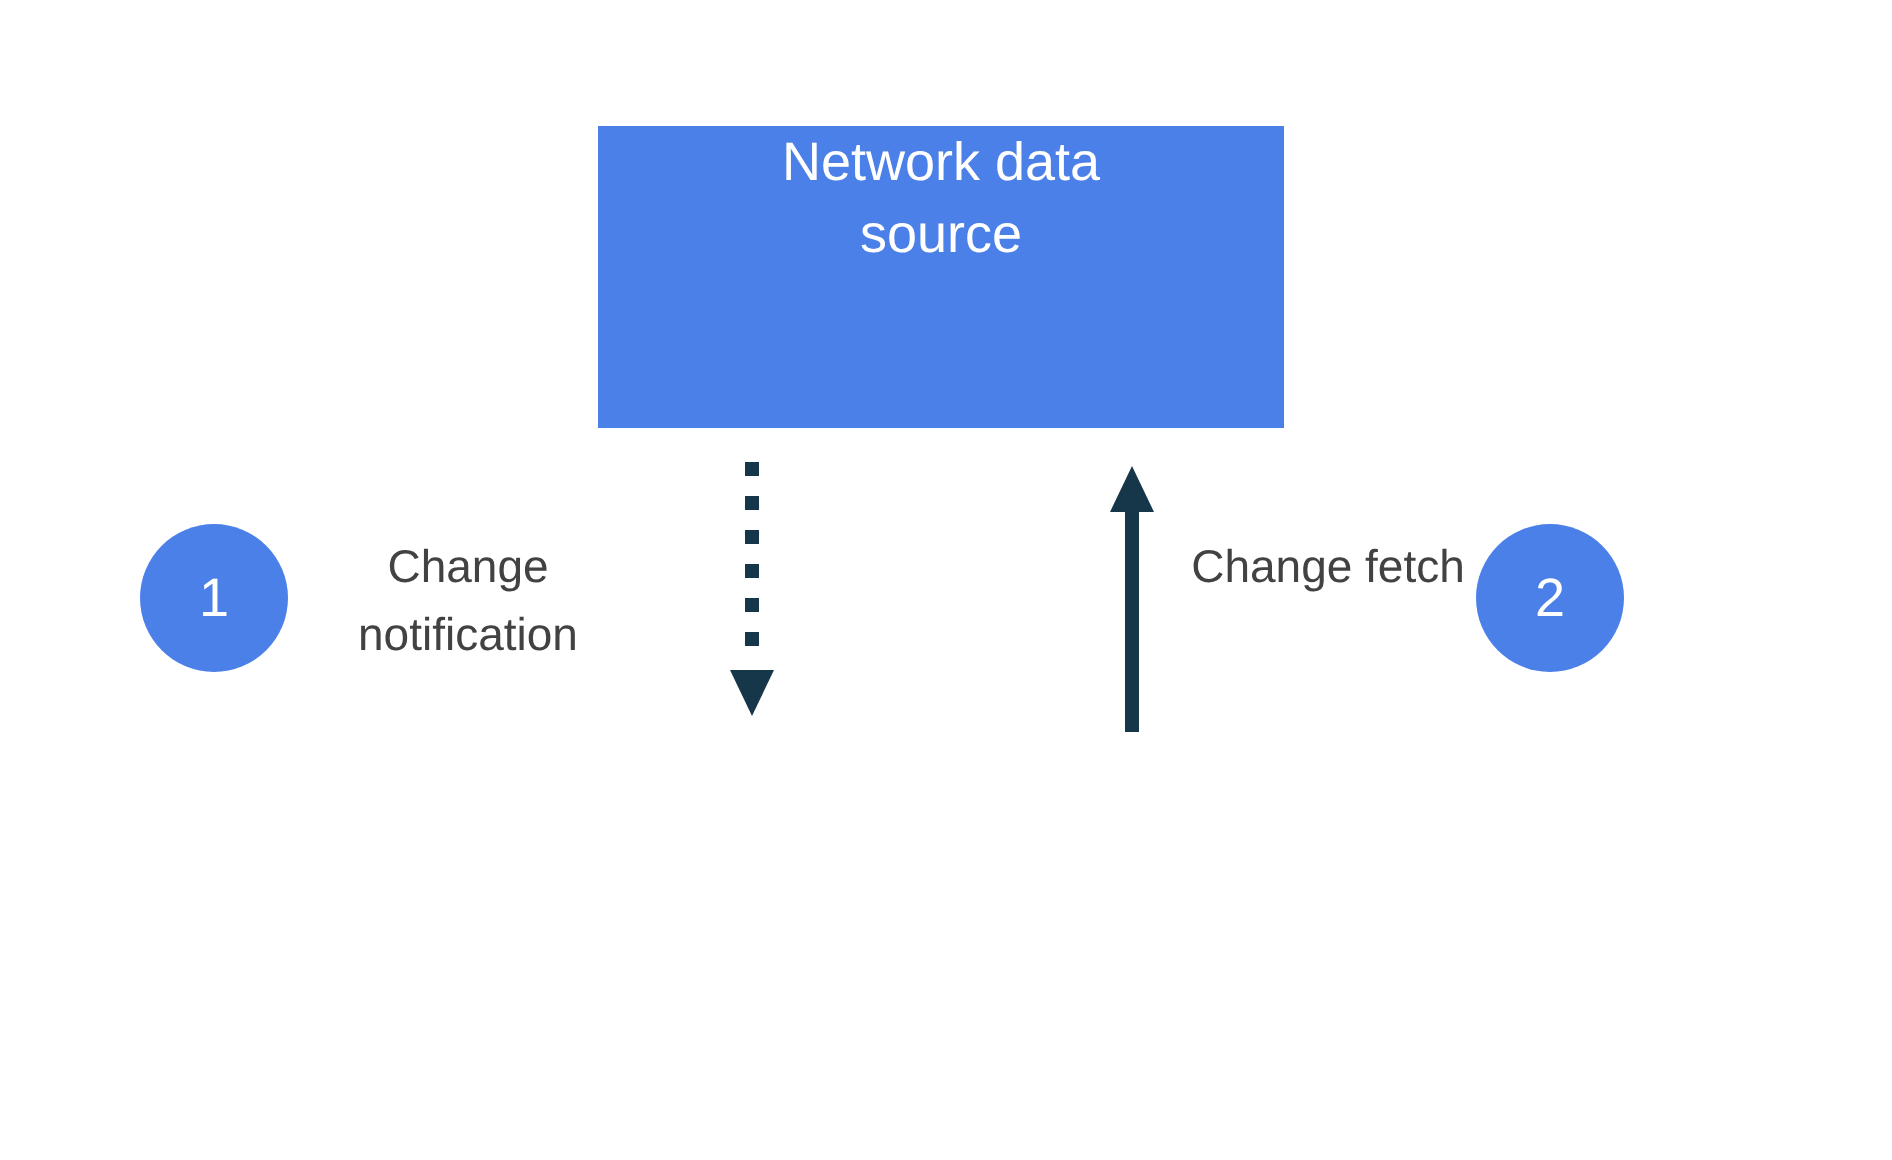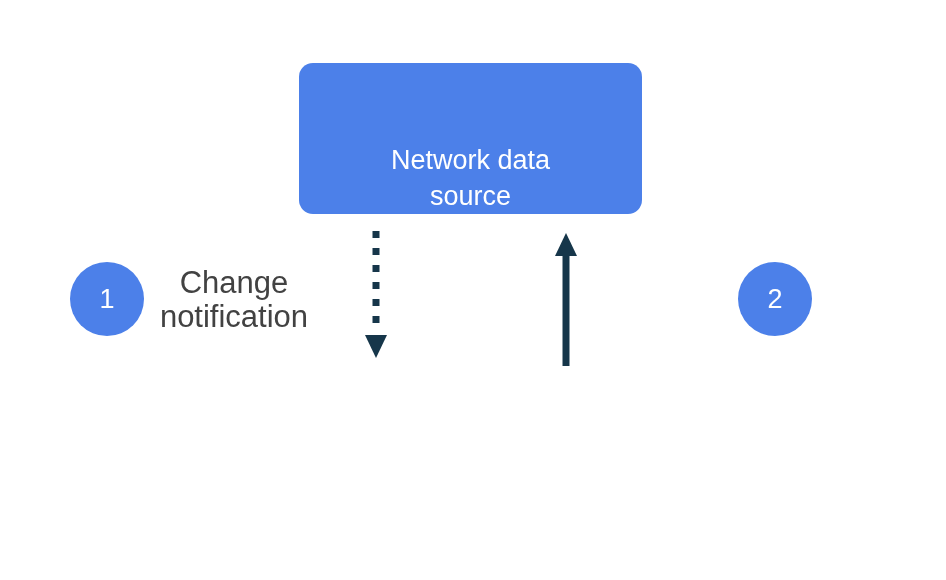--- a/index.html
+++ b/index.html
@@ -17,27 +17,27 @@
   .arrows-layer {
     position: absolute;
     left: 0; top: 0;
     width: 946px; height: 580px;
     pointer-events: none;
   }
 
   .node {
     position: absolute;
     display: flex;
-    align-items: flex-end;
+    align-items: flex-start;
     justify-content: center;
     color: #ffffff;
     text-align: center;
     font-size: 27px;
     line-height: 36px;
-    border-radius: 14px;
+    border-radius: 0;
   }
   .node-network {
     left: 299px; top: 63px;
     width: 343px; height: 151px;
     background: var(--node-blue, #4c80e9);
   }
   .node-local {
     left: 299px; top: 380px;
     width: 343px; height: 105px;
     background: var(--node-green, #6dd78e);
@@ -55,21 +55,21 @@
     justify-content: center;
     font-size: 27px;
   }
   .badge-1 { left: 70px;  top: 262px; }
   .badge-2 { left: 738px; top: 262px; }
 
   .flow-label {
     position: absolute;
     text-align: center;
     color: var(--label-text, #424242);
-    font-size: 31px;
+    font-size: 23px;
     line-height: 34px;
   }
   .label-notification { left: 149px; top: 266px; width: 170px; }
   .label-fetch        { left: 594px; top: 266px; width: 140px; }
 </style>
 </head>
 <body>
 
 <div class="canvas">
 
@@ -92,14 +92,15 @@
   <div class="badge badge-1">
     <span>1</span>
   </div>
 
   <div class="flow-label label-notification">Change notification</div>
 
   <div class="badge badge-2">
     <span>2</span>
   </div>
 
+  <div class="flow-label label-fetch">Change fetch</div>
 
 </div>
 
 </body></html>

